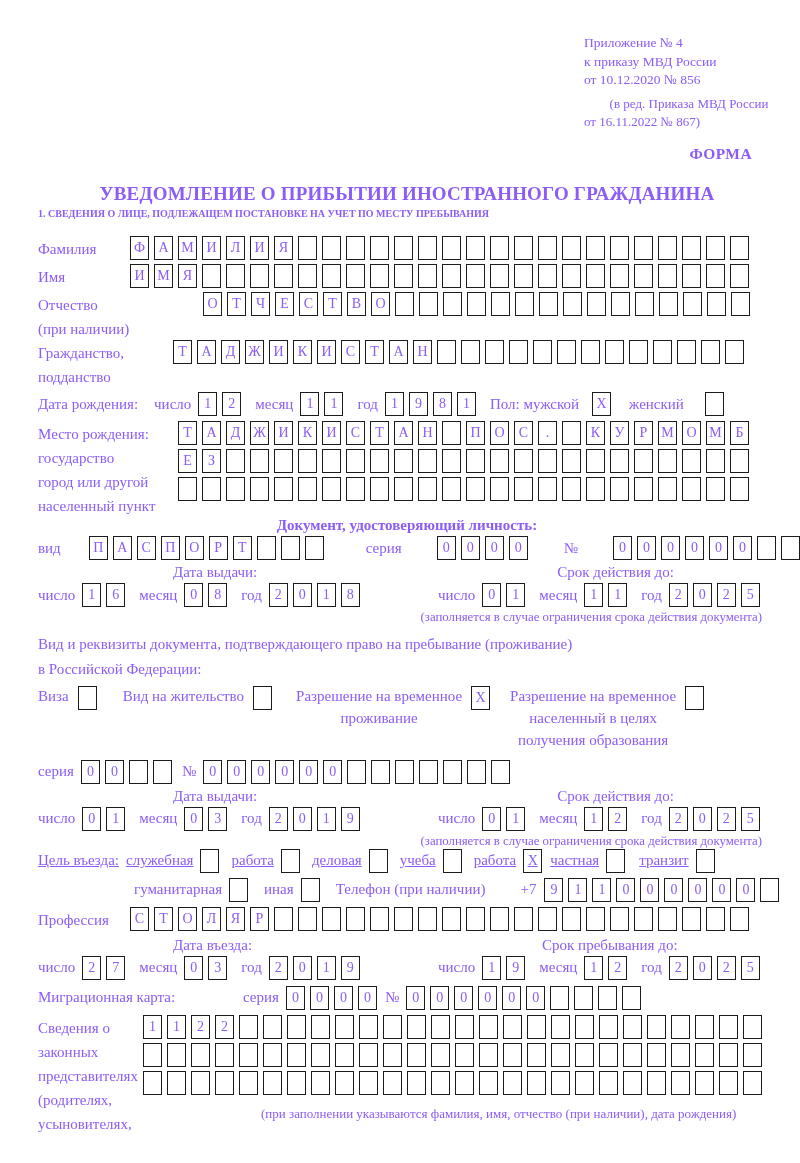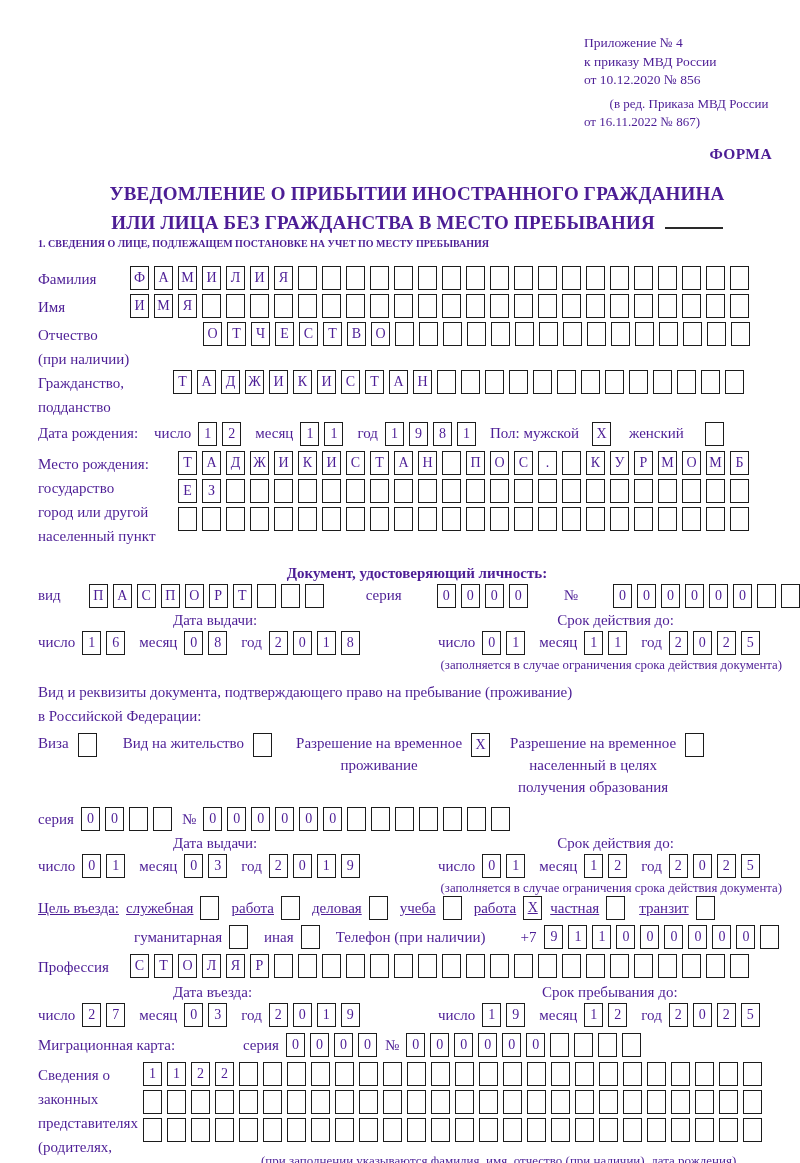--- a/index.html
+++ b/index.html
@@ -1,22 +1,22 @@
 <!DOCTYPE html>
 <html><head>
 <meta charset="utf-8">
 <style>
   * { box-sizing:border-box; margin:0; padding:0; }
   html,body { background:#ffffff; }
   body { width:800px; height:1163px; overflow:hidden; }
   .page {
     width:800px; height:977px;
-    padding:34px 4px 0 38px;
+    padding:34px 24px 0 38px;
     font-family:"Liberation Serif","DejaVu Serif",serif;
-    color:#4c1d95; font-size:15px;
+    color:#8b5cf6; font-size:15px;
   }
   .appendix { margin-left:546px; width:210px; font-size:13.5px; line-height:1.38; }
   .appendix .amend-line { font-size:13px; }
   .amend-gap { margin-top:5px;text-align:center; }
   .forma { text-align:right; font-weight:bold; font-size:15.5px; margin-top:14px; padding-right:24px; letter-spacing:.4px; }
   .title { margin-top:16px; text-align:center; font-weight:bold; font-size:19px; line-height:1.55; letter-spacing:.2px; }
   .uline { display:inline-block; width:58px; border-bottom:2px solid #2a2a2a; margin-left:10px; }
   .sec { text-align:left; font-weight:bold; font-size:10px; white-space:nowrap; }
 
   .frow { display:flex; align-items:flex-start; }
@@ -64,21 +64,20 @@
     <div>к приказу МВД России</div>
     <div>от 10.12.2020 № 856</div>
     <div class="amend-line amend-gap">(в ред. Приказа МВД России</div>
     <div class="amend-line">от 16.11.2022 № 867)</div>
   </div>
 
   <div class="forma">ФОРМА</div>
 
   <div class="title">
     <div>УВЕДОМЛЕНИЕ О ПРИБЫТИИ ИНОСТРАННОГО ГРАЖДАНИНА</div>
-    <div><span>ИЛИ ЛИЦА БЕЗ ГРАЖДАНСТВА В МЕСТО ПРЕБЫВАНИЯ</span><span class="uline"></span></div>
   </div>
 
   <div class="sec">1. СВЕДЕНИЯ О ЛИЦЕ, ПОДЛЕЖАЩЕМ ПОСТАНОВКЕ НА УЧЕТ ПО МЕСТУ ПРЕБЫВАНИЯ</div>
 
   <div class="frow" style="margin-top:17px;">
     <span class="lbl w92">Фамилия</span>
     <div class="cells">
         <span class="bx">Ф</span>
         <span class="bx">А</span>
         <span class="bx">М</span>
@@ -316,21 +315,21 @@
           <span class="bx"></span>
           <span class="bx"></span>
           <span class="bx"></span>
           <span class="bx"></span>
           <span class="bx"></span>
           <span class="bx"></span>
         </div>
     </div>
   </div>
 
-  <div style="margin-top:18px; text-align:center; font-weight:bold;">Документ, удостоверяющий личность:</div>
+  <div style="margin-top:0; text-align:center; font-weight:bold;">Документ, удостоверяющий личность:</div>
 
   <div class="frow dg" style="margin-top:2px;gap:28px;">
     <span class="lbl" style="width:68px; padding-right:0;">вид</span>
     <div class="cells">
         <span class="bx">П</span>
         <span class="bx">А</span>
         <span class="bx">С</span>
         <span class="bx">П</span>
         <span class="bx">О</span>
         <span class="bx">Р</span>

